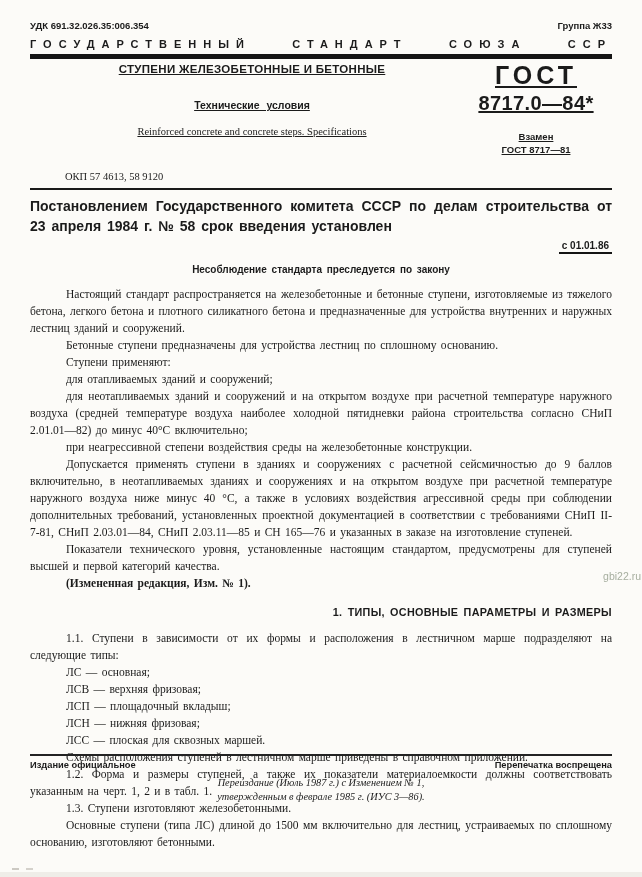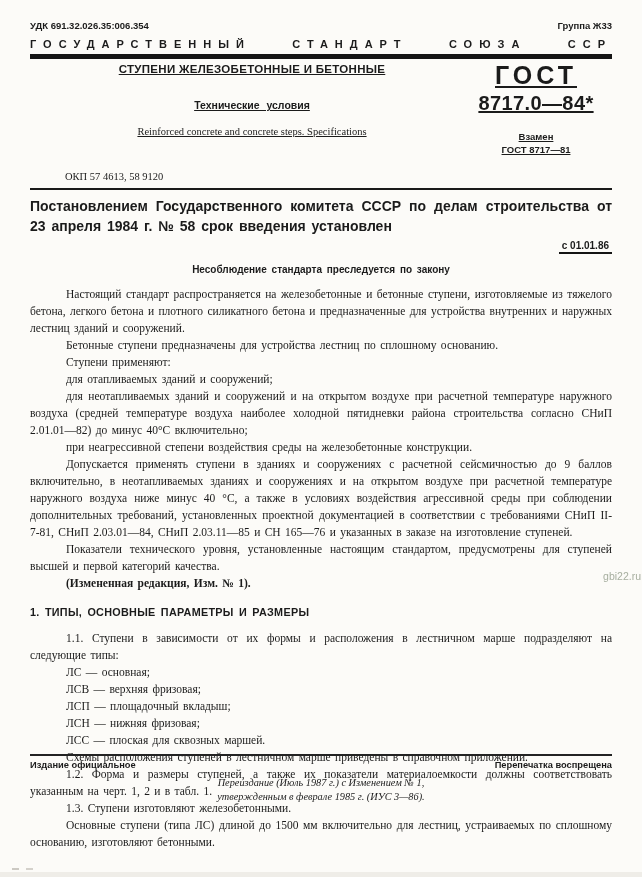--- a/index.html
+++ b/index.html
@@ -91,21 +91,21 @@
     margin-top: 11px;
     font-size: 11.5px;
     line-height: 17px;
     text-align: justify;
     word-spacing: 1.5px;
   }
   .body-text p { margin: 0; text-indent: 36px; }
   .body-text p.bold { font-weight: bold; }
 
   .section-heading {
-    text-align: left;
+    text-align: right;
     margin: 14px 0 12px 0;
     font-family: "Liberation Sans", sans-serif;
     font-weight: bold; font-size: 10.8px;
     word-spacing: 2px; letter-spacing: 0.3px;
   }
 
   
   .footer { position: absolute; left: 30px; right: 30px; top: 754px; }
   .footer-rule { height: 1.5px; background: #232323; }
   .footer-row {

